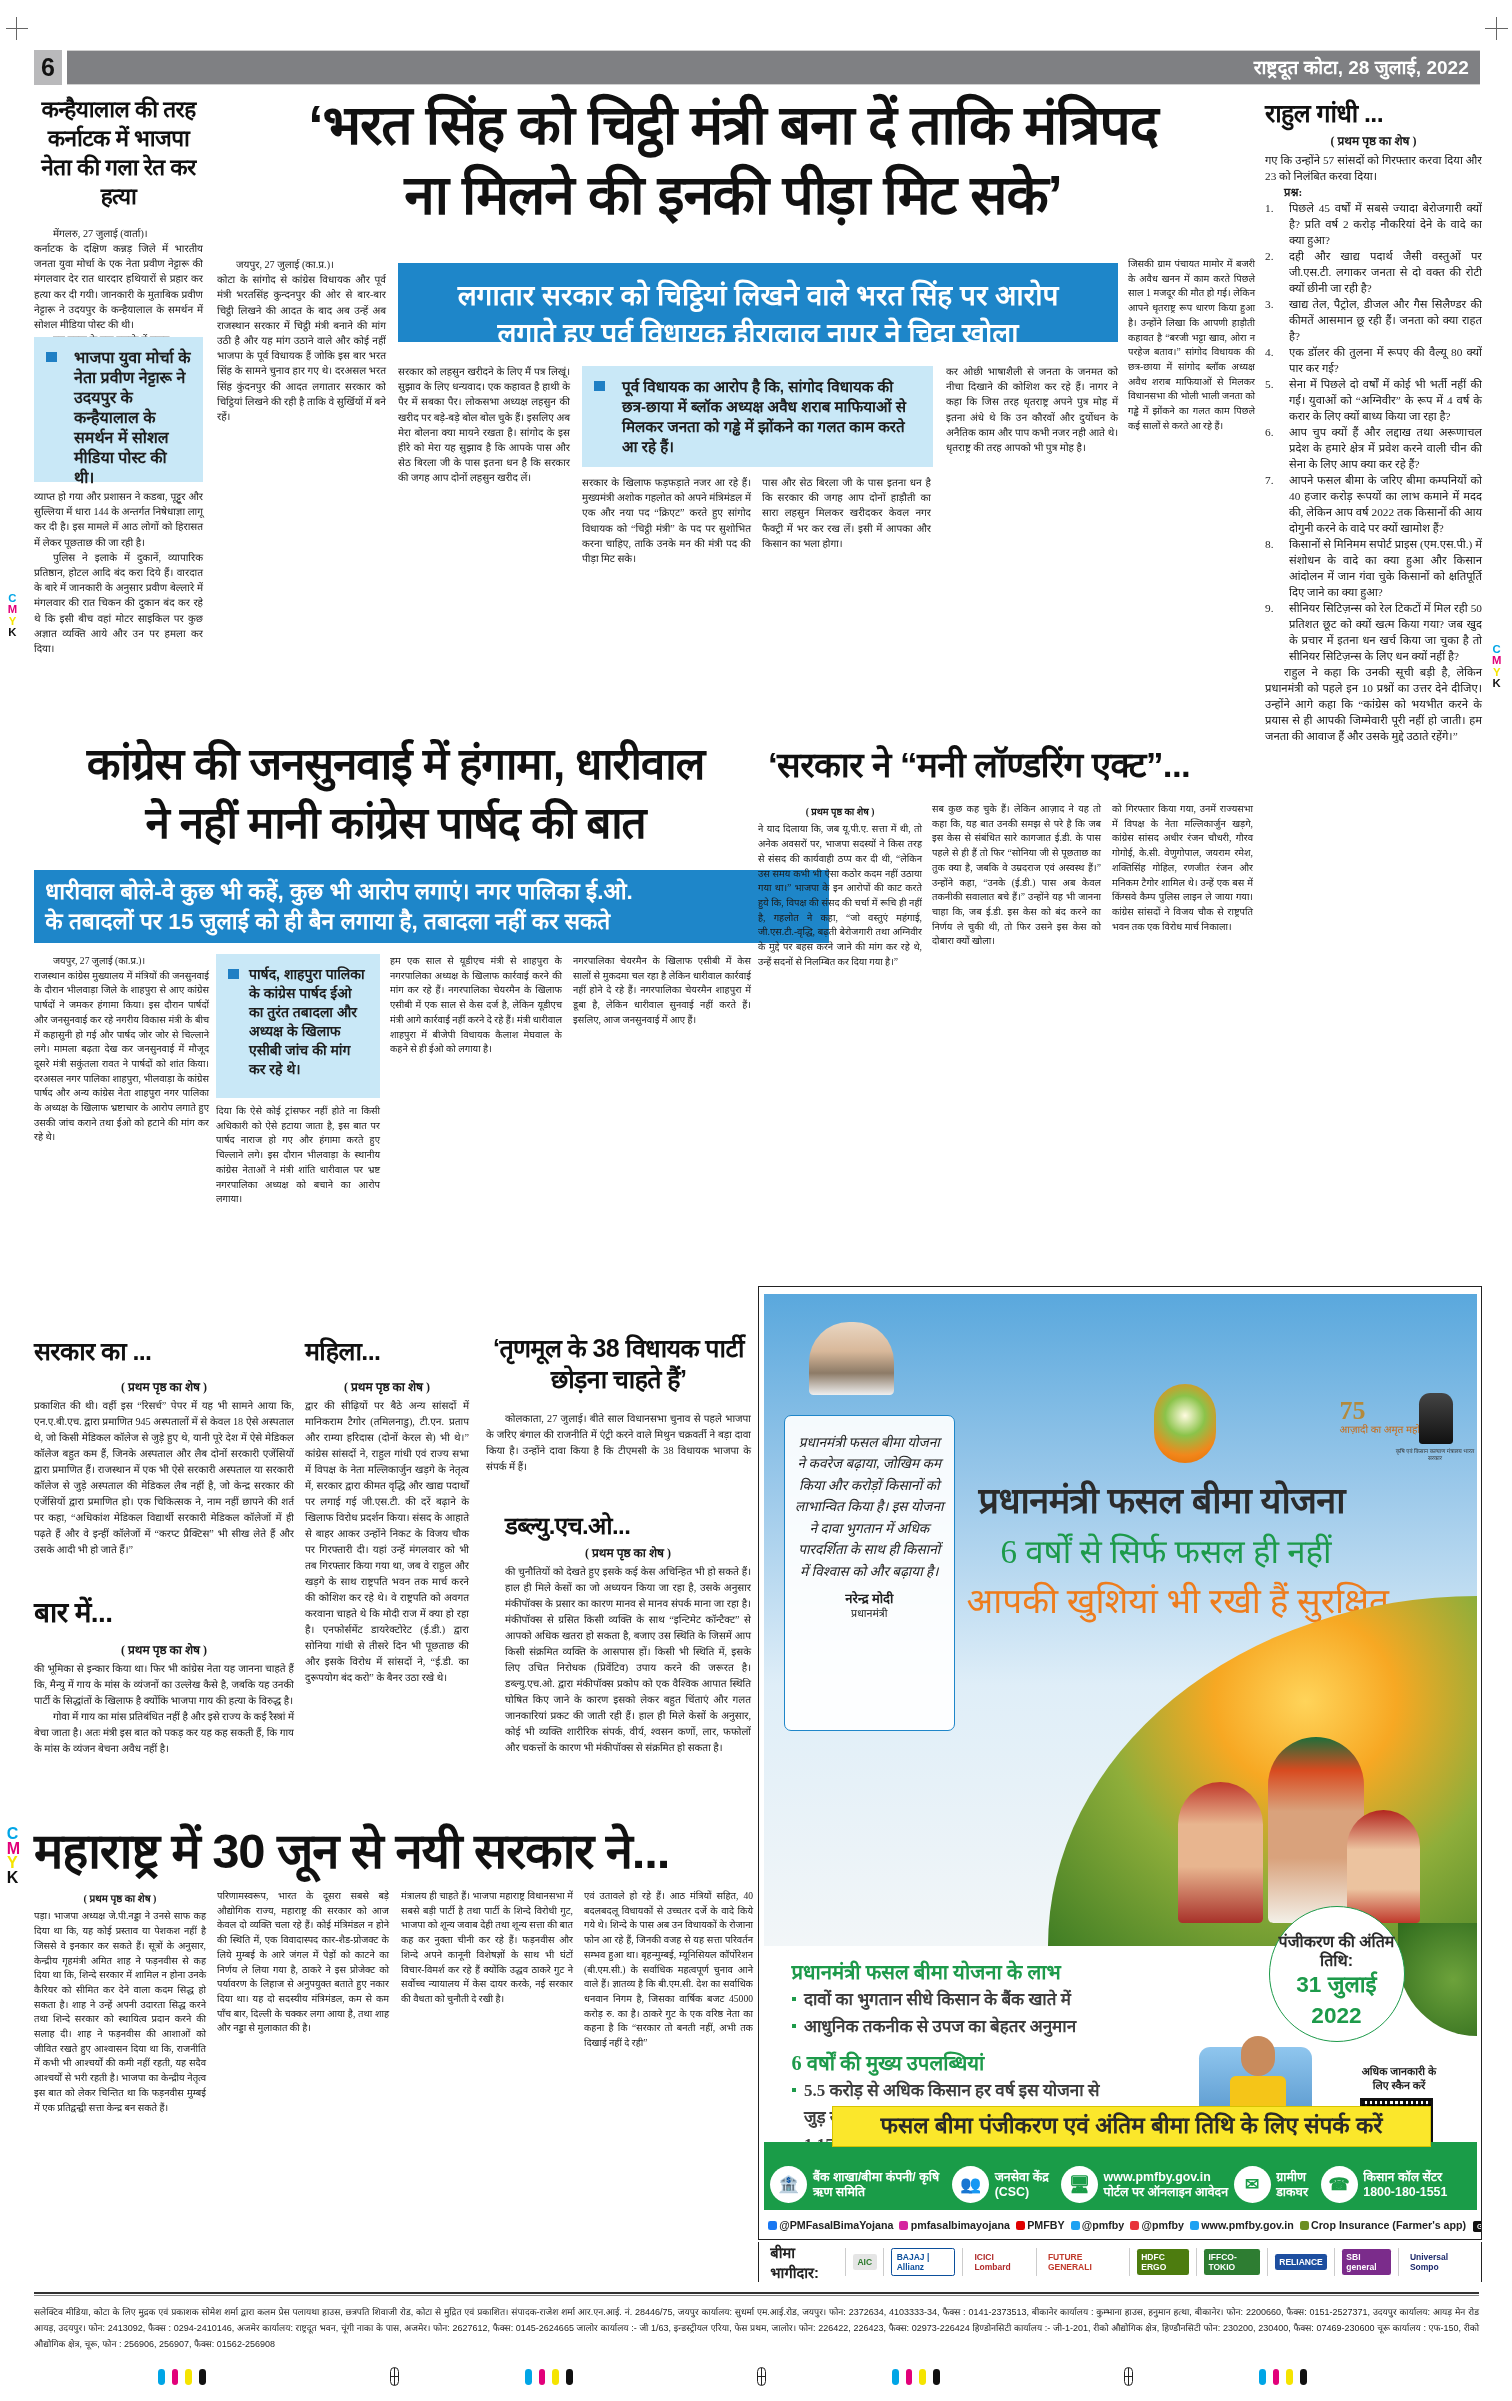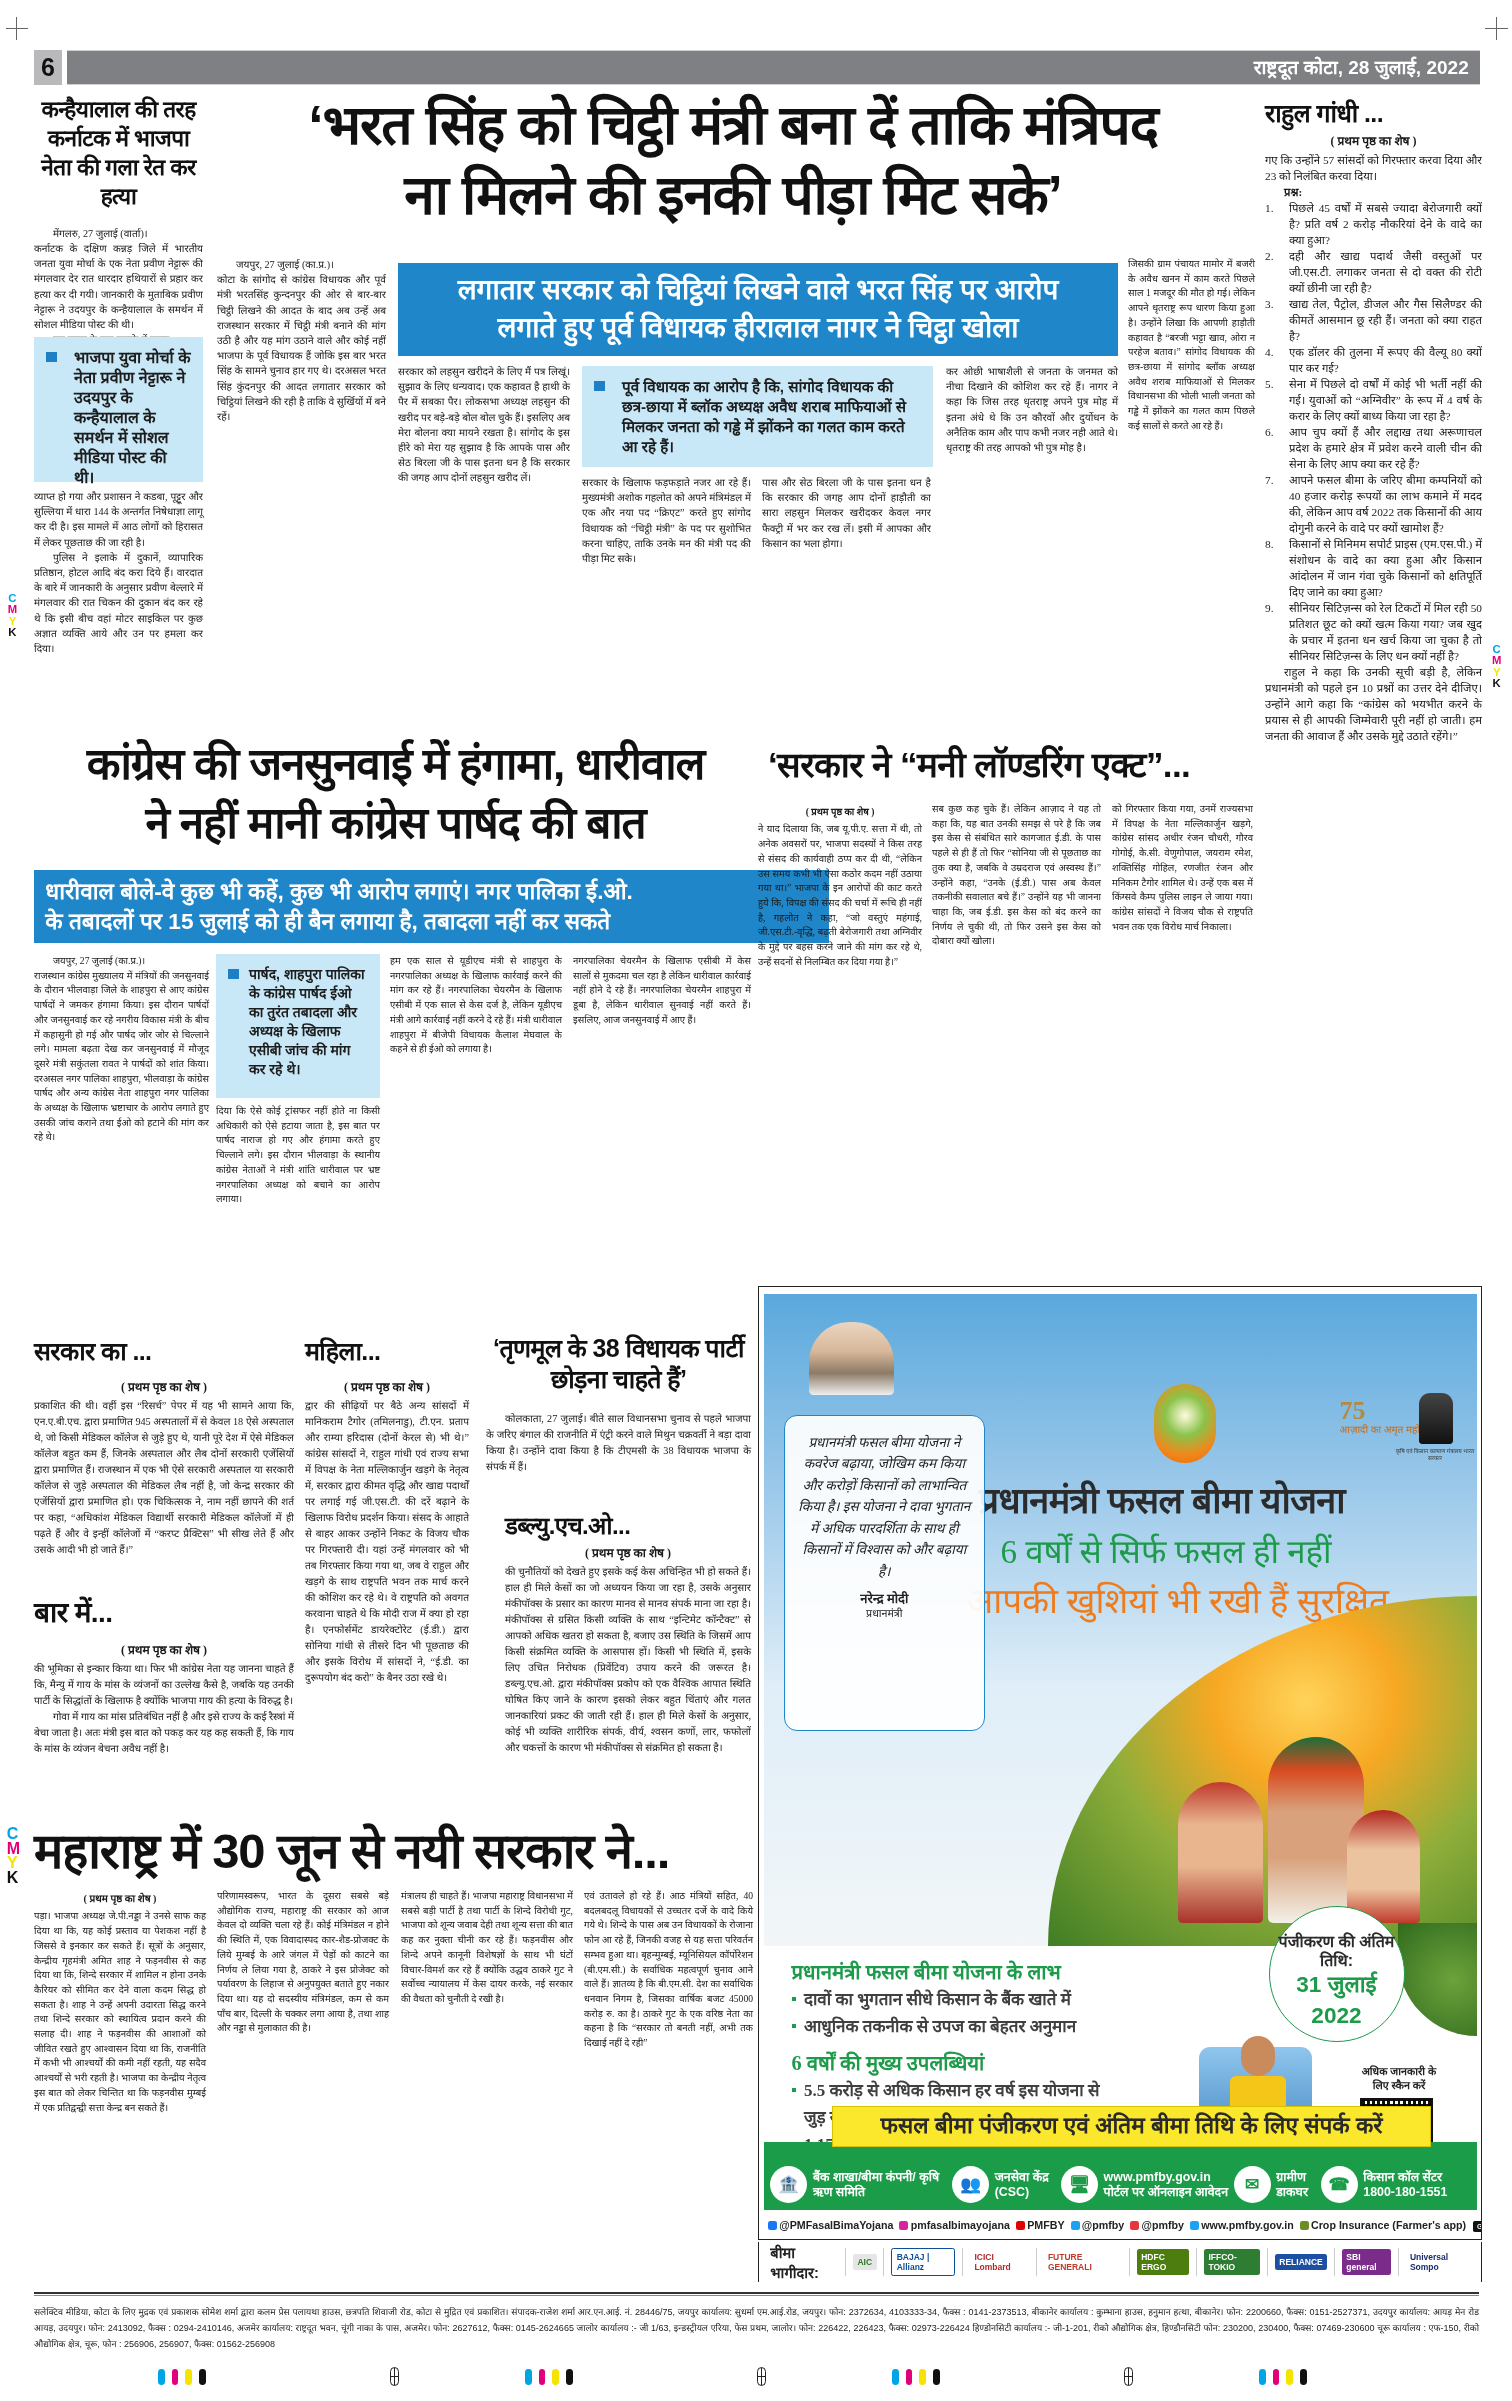--- a/index.html
+++ b/index.html
@@ -29,21 +29,21 @@
   .blue-banner { position: absolute; background: #1e86c9; color: #ffffff; font-family: "Liberation Sans", sans-serif; font-weight: bold; text-align: center; }
 
   ol.qlist { list-style: none; }
   ol.qlist li { position: relative; padding-left: 24px; }
   ol.qlist li .qn { position: absolute; left: 0; top: 0; }
 
   
   .ad-frame { position: absolute; left: 758px; top: 1286px; width: 724px; height: 954px; border: 1.1px solid #222; background: #fff; overflow: hidden; }
   .ad-sky { position: absolute; left: 4.5px; top: 6.8px; width: 713px; height: 652px; background: linear-gradient(180deg, #5aa8dd 0%, #9cc9ea 30%, #dfeef8 60%, #f2f6f8 100%); overflow: hidden; }
   .ad-field { position: absolute; right: 0; bottom: 0; width: 429px; height: 350px; border-top-left-radius: 429px 350px; background: radial-gradient(ellipse at 60% 30%, #ffd45a 0%, #f7a823 25%, #8fae3a 55%, #3f7d24 100%); }
-  .ad-quote { position: absolute; left: 20.3px; top: 85px; width: 201px; height: 316px; background: rgba(255,255,255,0.92); border: 1.7px solid #1f86c9; border-radius: 13px; padding: 16px 10.2px; text-align: center; font-family: "Liberation Serif", serif; font-style: italic; font-size: 13.6px; line-height: 21.5px; color: #222; }
+  .ad-quote { position: absolute; left: 20.3px; top: 85px; width: 171px; height: 316px; background: rgba(255,255,255,0.92); border: 1.7px solid #1f86c9; border-radius: 7px; padding: 16px 10.2px; text-align: center; font-family: "Liberation Serif", serif; font-style: italic; font-size: 13.6px; line-height: 21.5px; color: #222; }
   .ad-quote .qby { font-style: normal; font-weight: bold; margin-top: 8px; font-size: 13px; line-height: 17px; }
   .ad-quote .qrole { font-style: normal; font-size: 10.7px; line-height: 13.6px; }
   .ad-photo { position: absolute; left: 45px; top: 28px; width: 85px; height: 73px; border-radius: 40px 40px 4.5px 4.5px; background: linear-gradient(180deg,#e9d6c2 0%,#d8b89a 40%,#8d7b67 70%,#efefef 100%); }
   .ad-logo { position: absolute; left: 390px; top: 90px; width: 62px; height: 79px; border-radius: 31px; background: radial-gradient(circle at 50% 40%, #fffbe0 0%, #8bc34a 35%, #f2871b 70%, #e26b00 100%); }
   .ad-amrit { position: absolute; left: 576px; top: 104px; font-family: "Liberation Serif", serif; font-size: 10.2px; color: #c96a13; line-height: 12.4px; text-align: left; }
   .ad-amrit .big { font-size: 26px; font-weight: bold; color: #b48a3c; line-height: 26px; }
   .ad-emblem { position: absolute; left: 655px; top: 99px; width: 34px; height: 51px; background: linear-gradient(180deg,#444,#111); border-radius: 11.3px 11.3px 3.4px 3.4px; }
   .ad-ministry { position: absolute; left: 632px; top: 154px; width: 79px; text-align: center; font-size: 5.6px; line-height: 7.3px; color: #333; font-family: "Liberation Sans", sans-serif; }
   .ad-title { position: absolute; left: 215px; top: 181px; font-family: "Liberation Sans", sans-serif; font-weight: bold; font-size: 36px; color: #2b2b2b; letter-spacing: -0.6px; }
   .ad-line1 { position: absolute; left: 237px; top: 234px; font-family: "Liberation Serif", serif; font-size: 33px; color: #1d9a4a; }
@@ -124,21 +124,21 @@
 <div class="abs hl-xl" style="left:212px;top:90px;width:1042px;font-size:55px;line-height:70px;text-align:center;">
   <div>‘भरत सिंह को चिट्ठी मंत्री बना दें ताकि  मंत्रिपद</div>
   <div>ना मिलने की इनकी पीड़ा मिट सके’</div>
 </div>
 
 <div class="col body-text" style="left:217px;top:257px;width:169px;font-size:10.2px;line-height:15.2px;">
   <p>जयपुर, 27 जुलाई (का.प्र.)।</p>
   <p style="text-indent:0">कोटा के सांगोद से कांग्रेस विधायक और पूर्व मंत्री भरतसिंह कुन्दनपुर की ओर से बार-बार चिट्ठी लिखने की आदत के बाद अब उन्हें अब राजस्थान सरकार में चिट्ठी मंत्री बनाने की मांग उठी है और यह मांग उठाने वाले और कोई नहीं भाजपा के पूर्व विधायक हैं जोकि इस बार भरत सिंह के सामने चुनाव हार गए थे। दरअसल भरत सिंह कुंदनपुर की आदत लगातार सरकार को चिट्ठियां लिखने की रही है ताकि वे सुर्खियों में बने रहें।</p>
 </div>
 
-<div class="blue-banner" style="left:398px;top:263px;width:720px;height:93px;font-size:28px;line-height:38px;padding-top:8px;">
+<div class="blue-banner" style="left:398px;top:263px;width:720px;height:79px;font-size:28px;line-height:38px;padding-top:14px;">
   <div>लगातार सरकार को चिट्ठियां लिखने वाले भरत सिंह पर आरोप</div>
   <div>लगाते हुए पूर्व विधायक हीरालाल नागर ने चिट्ठा खोला</div>
 </div>
 
 <div class="col body-text" style="left:398px;top:364px;width:172px;font-size:10.2px;line-height:15.2px;">
   <p style="text-indent:0">सरकार को लहसुन खरीदने के लिए मैं पत्र लिखूं। सुझाव के लिए धन्यवाद। एक कहावत है हाथी के पैर में सबका पैर। लोकसभा अध्यक्ष लहसुन की खरीद पर बड़े-बड़े बोल बोल चुके हैं। इसलिए अब मेरा बोलना क्या मायने रखता है। सांगोद के इस हीरे को मेरा यह सुझाव है कि आपके पास और सेठ बिरला जी के पास इतना धन है कि सरकार की जगह आप दोनों लहसुन खरीद लें।</p>
 </div>
 <div class="pullout" style="left:582px;top:366px;width:351px;height:101px;font-size:15.2px;line-height:20px;">
   <span class="sq"></span>
   <span>पूर्व विधायक का आरोप है कि, सांगोद विधायक की छत्र-छाया में ब्लॉक अध्यक्ष अवैध शराब माफियाओं से मिलकर जनता को गड्ढे में झोंकने का गलत काम करते आ रहे हैं।</span>

